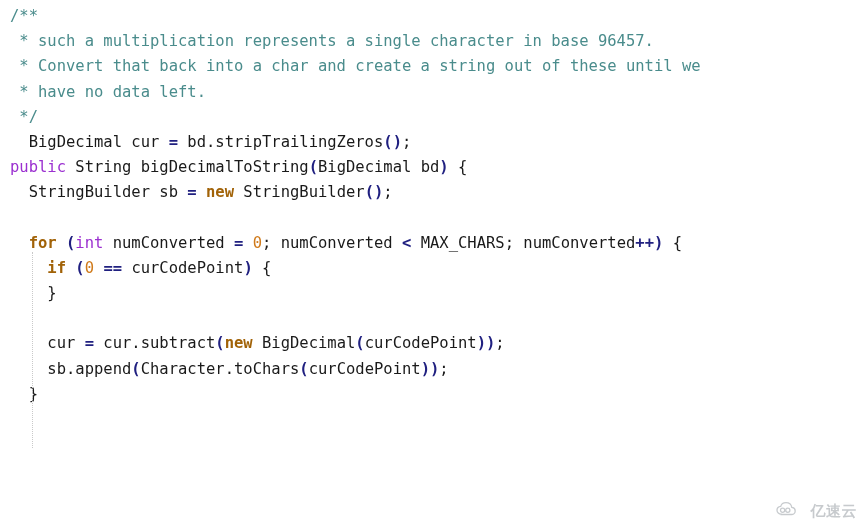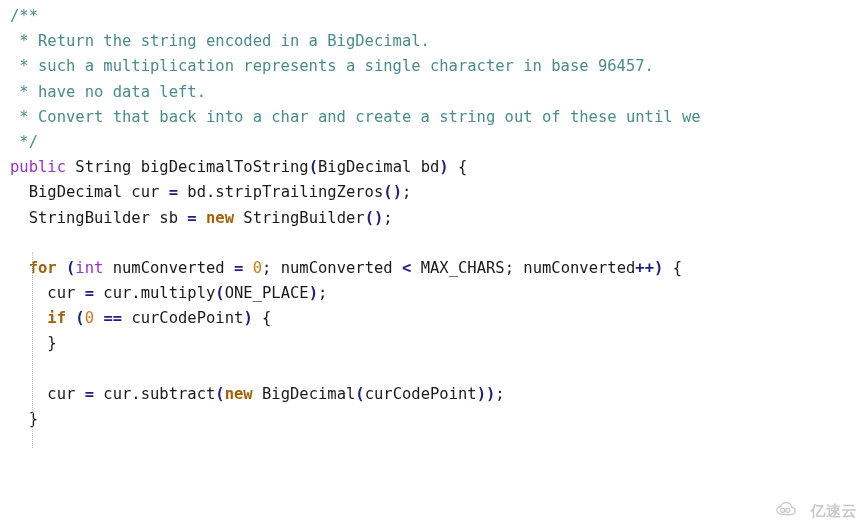--- a/index.html
+++ b/index.html
@@ -70,35 +70,34 @@
 </style>
 </head>
 <body>
 
 <div id="code-viewer">
 
   <div class="indent-guide" id="guide-1"></div>
 
   <div id="code-lines">
       <div class="code-line"><span class="tok-comment">/**</span></div>
-      <div class="code-line"><span class="tok-comment"> * Return the string encoded in a BigDecimal.</span></div>
       <div class="code-line"><span class="tok-comment"> * such a multiplication represents a single character in base 96457.</span></div>
+      <div class="code-line"><span class="tok-comment"> * Convert that back into a char and create a string out of these until we</span></div>
       <div class="code-line"><span class="tok-comment"> * have no data left.</span></div>
-      <div class="code-line"><span class="tok-comment"> * Convert that back into a char and create a string out of these until we</span></div>
       <div class="code-line"><span class="tok-comment"> */</span></div>
+      <div class="code-line"><span class="tok-plain">  BigDecimal cur </span><span class="tok-operator">=</span><span class="tok-plain"> bd.stripTrailingZeros</span><span class="tok-operator">()</span><span class="tok-plain">;</span></div>
       <div class="code-line"><span class="tok-modifier">public</span><span class="tok-plain"> String bigDecimalToString</span><span class="tok-operator">(</span><span class="tok-plain">BigDecimal bd</span><span class="tok-operator">)</span><span class="tok-plain"> {</span></div>
-      <div class="code-line"><span class="tok-plain">  BigDecimal cur </span><span class="tok-operator">=</span><span class="tok-plain"> bd.stripTrailingZeros</span><span class="tok-operator">()</span><span class="tok-plain">;</span></div>
       <div class="code-line"><span class="tok-plain">  StringBuilder sb </span><span class="tok-operator">=</span><span class="tok-plain"> </span><span class="tok-keyword">new</span><span class="tok-plain"> StringBuilder</span><span class="tok-operator">()</span><span class="tok-plain">;</span></div>
       <div class="code-line">&nbsp;</div>
       <div class="code-line"><span class="tok-plain">  </span><span class="tok-keyword">for</span><span class="tok-plain"> </span><span class="tok-operator">(</span><span class="tok-modifier">int</span><span class="tok-plain"> numConverted </span><span class="tok-operator">=</span><span class="tok-plain"> </span><span class="tok-number">0</span><span class="tok-plain">; numConverted </span><span class="tok-operator">&lt;</span><span class="tok-plain"> MAX_CHARS; numConverted</span><span class="tok-operator">++)</span><span class="tok-plain"> {</span></div>
-      <div class="code-line"><span class="tok-plain">    cur </span><span class="tok-operator">=</span><span class="tok-plain"> cur.multiply</span><span class="tok-operator">(</span><span class="tok-plain">ONE_PLACE</span><span class="tok-operator">)</span><span class="tok-plain">;</span></div>
       <div class="code-line"><span class="tok-plain">    </span><span class="tok-keyword">if</span><span class="tok-plain"> </span><span class="tok-operator">(</span><span class="tok-number">0</span><span class="tok-plain"> </span><span class="tok-operator">==</span><span class="tok-plain"> curCodePoint</span><span class="tok-operator">)</span><span class="tok-plain"> {</span></div>
       <div class="code-line"><span class="tok-plain">    }</span></div>
       <div class="code-line">&nbsp;</div>
       <div class="code-line"><span class="tok-plain">    cur </span><span class="tok-operator">=</span><span class="tok-plain"> cur.subtract</span><span class="tok-operator">(</span><span class="tok-keyword">new</span><span class="tok-plain"> BigDecimal</span><span class="tok-operator">(</span><span class="tok-plain">curCodePoint</span><span class="tok-operator">))</span><span class="tok-plain">;</span></div>
+      <div class="code-line"><span class="tok-plain">    sb.append</span><span class="tok-operator">(</span><span class="tok-plain">Character.toChars</span><span class="tok-operator">(</span><span class="tok-plain">curCodePoint</span><span class="tok-operator">))</span><span class="tok-plain">;</span></div>
       <div class="code-line"><span class="tok-plain">  }</span></div>
     </div>
 
   <div id="watermark">
     <span>
       <svg width="22" height="16" viewBox="0 0 22 16" fill="none" xmlns="http://www.w3.org/2000/svg">
         <path d="M6.2 13.2c-2.3 0-4.2-1.7-4.2-3.9 0-2 1.6-3.7 3.7-3.9C6.3 3.1 8.5 1.6 11 1.6c2.9 0 5.3 2 5.8 4.7 1.9.2 3.4 1.7 3.4 3.6 0 2-1.7 3.6-3.8 3.6H6.2z" stroke="#9aa0a6" stroke-width="1.3" fill="none"></path>
         <circle cx="7.6" cy="9.3" r="2.1" stroke="#9aa0a6" stroke-width="1.3" fill="none"></circle>
         <circle cx="12.8" cy="9.3" r="2.1" stroke="#9aa0a6" stroke-width="1.3" fill="none"></circle>
       </svg>

